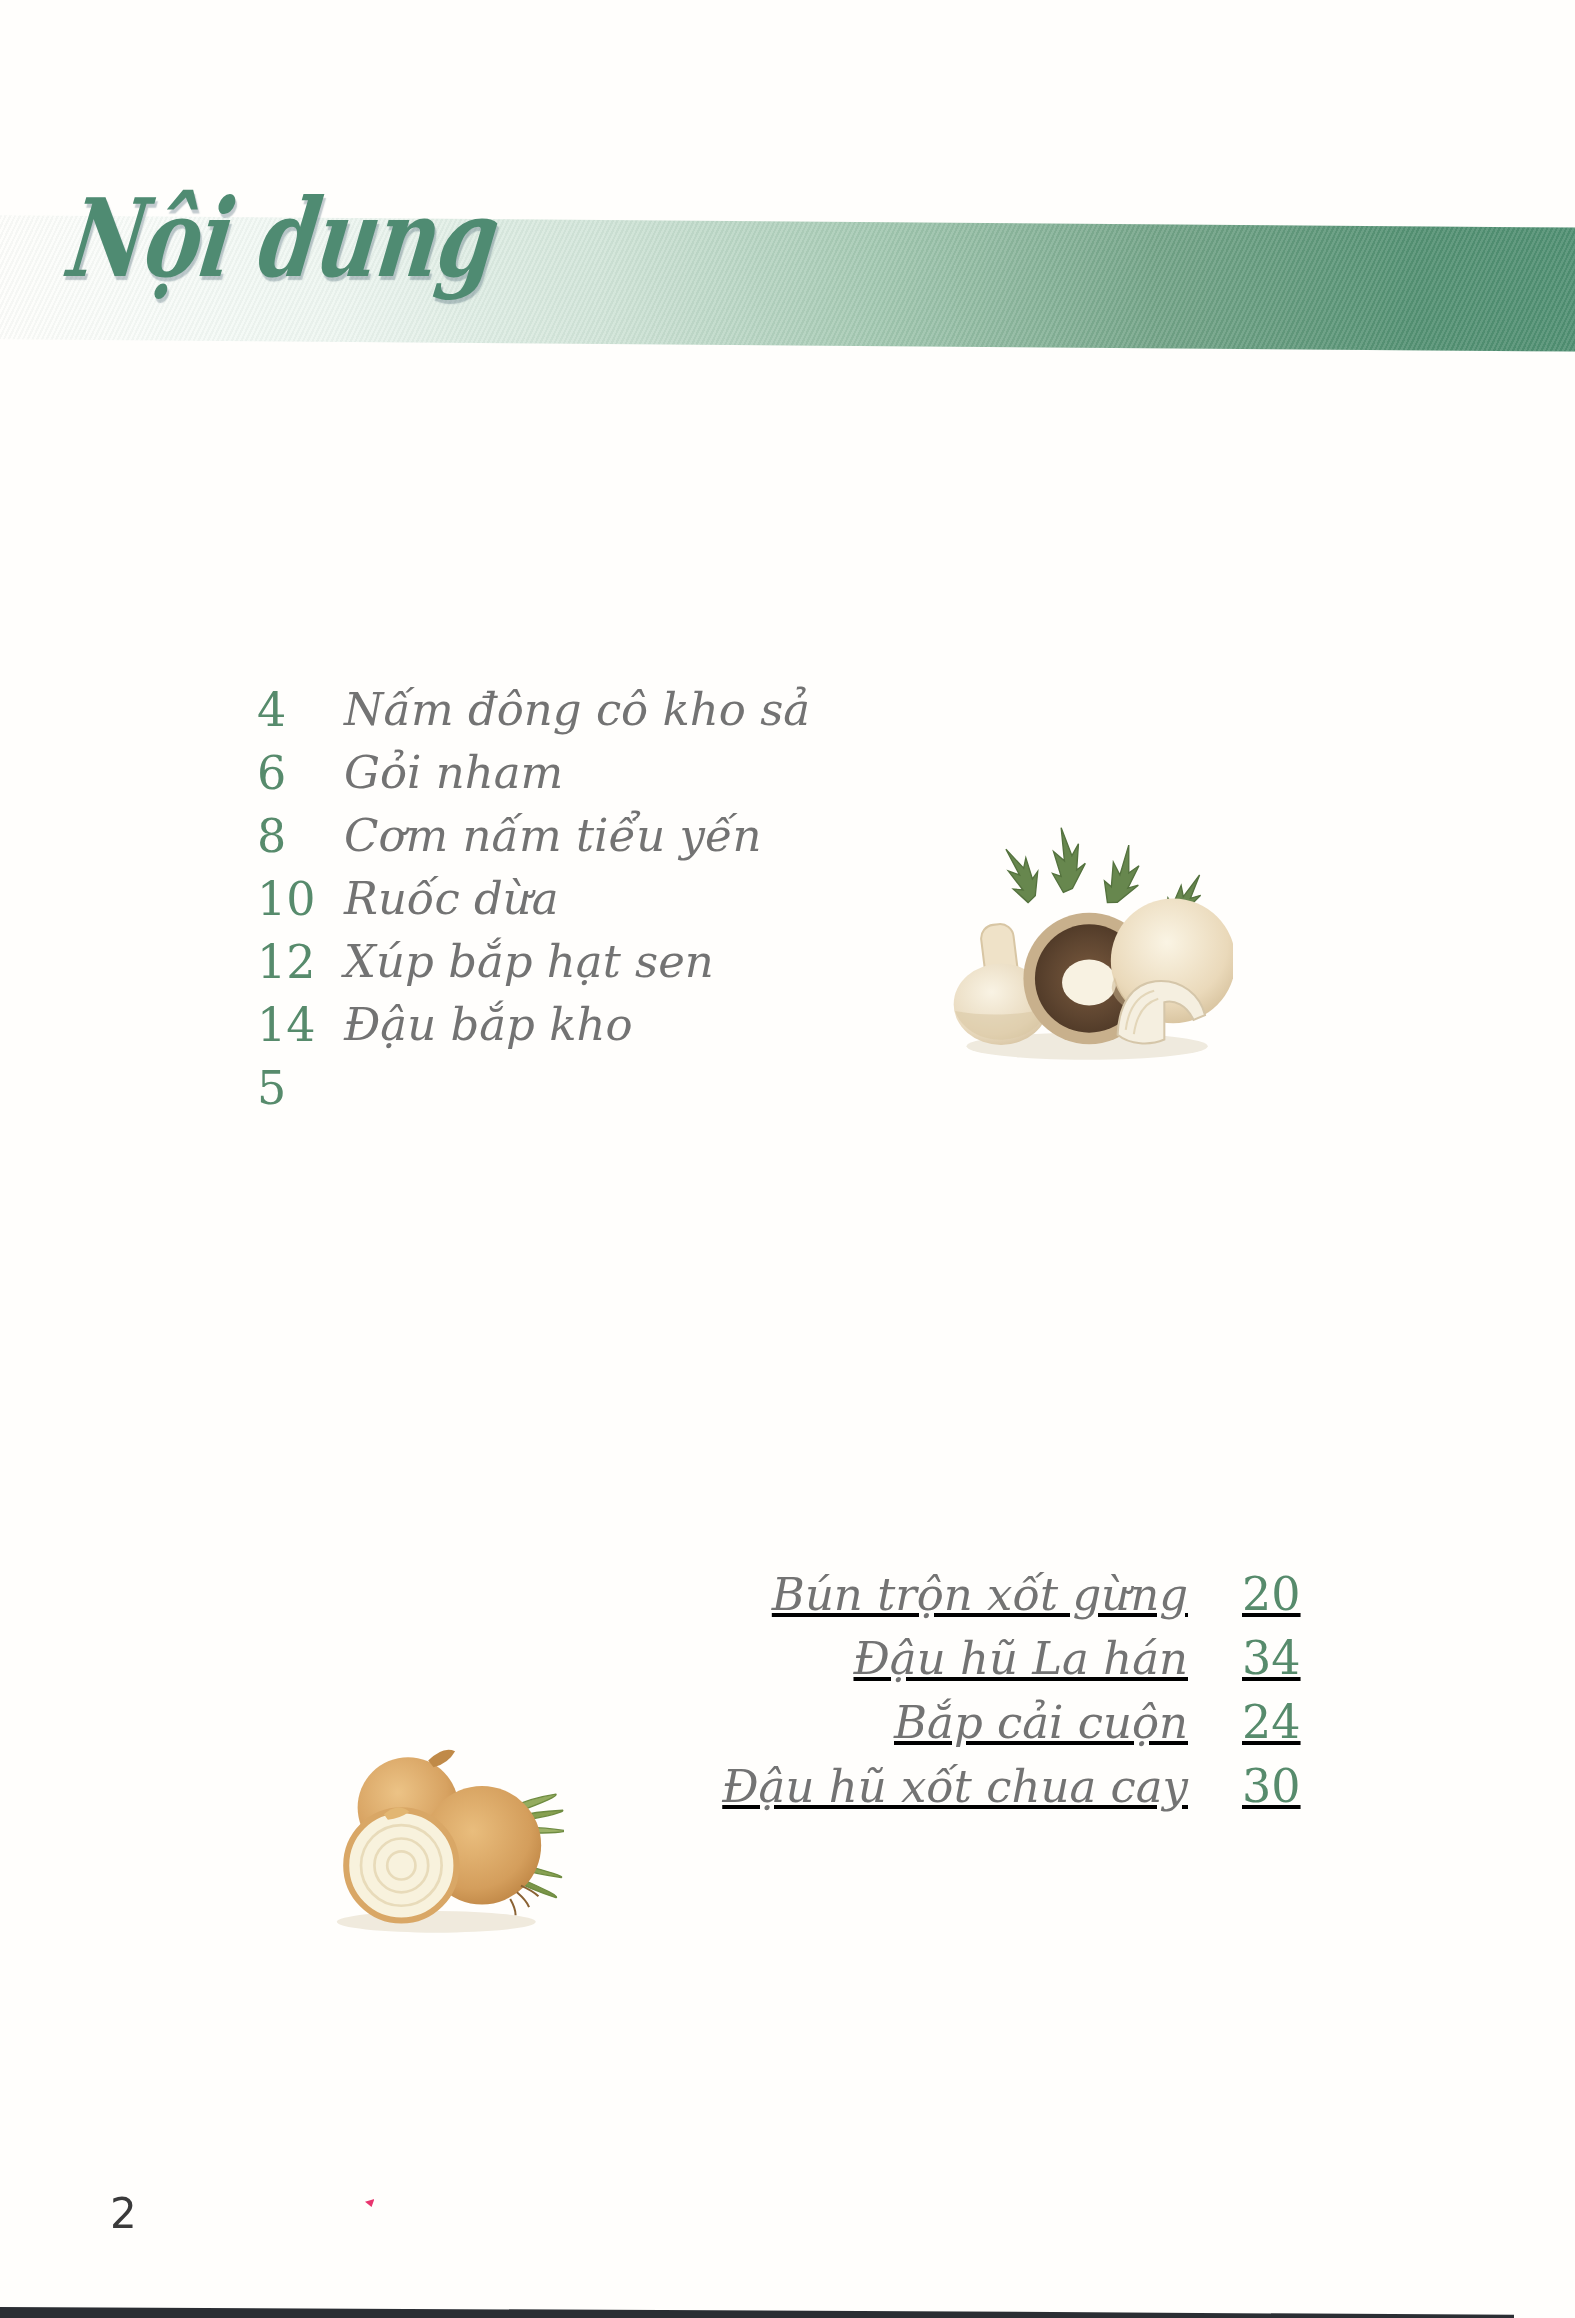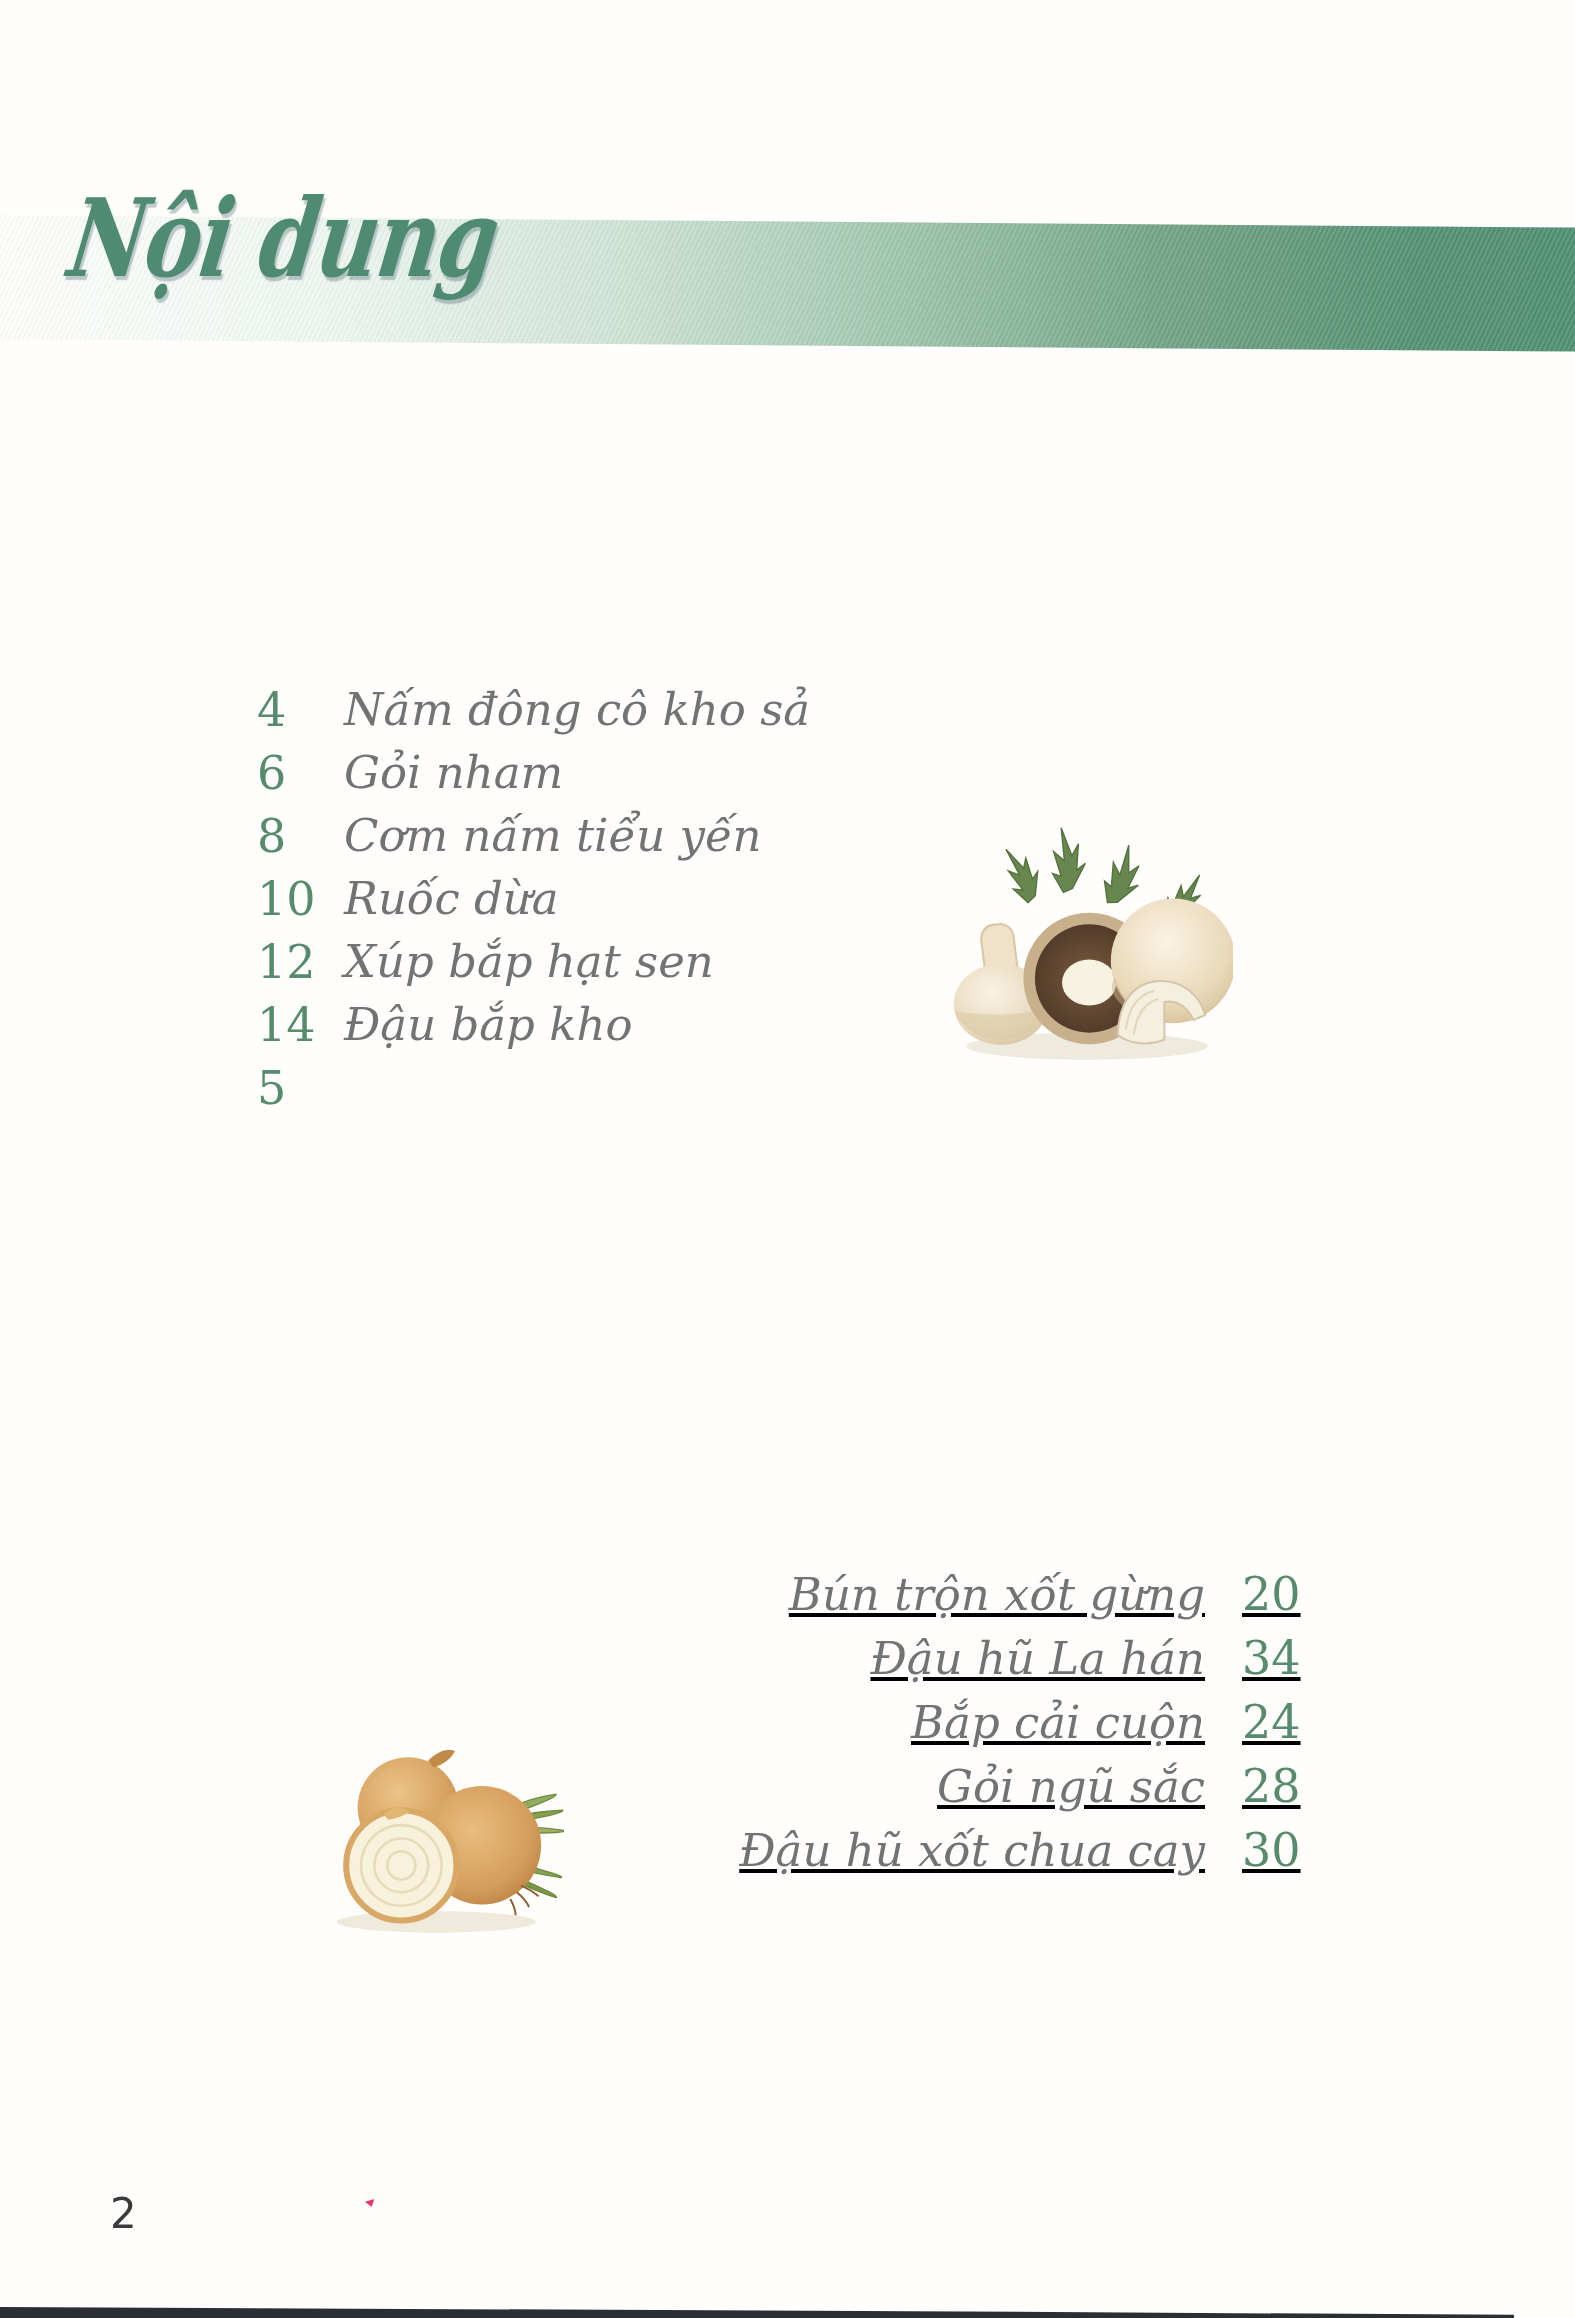--- a/index.html
+++ b/index.html
@@ -34,21 +34,21 @@
   
   .toc-left{position:absolute;left:257px;top:678px;font-size:45px;}
   .toc-left .trow{height:63px;display:flex;align-items:center;}
   .num{color:#578b6c;font-size:46px;line-height:1;}
   .toc-left .num{width:87px;}
   .ttl{font-style:italic;color:#737373;line-height:1;white-space:nowrap;}
 
   
   .toc-right{position:absolute;right:286px;top:1562px;font-size:45px;text-decoration:underline;}
   .toc-right .trow{height:64px;display:flex;align-items:center;justify-content:flex-end;}
-  .toc-right .num{margin-left:37px;width:48px;text-align:right;}
+  .toc-right .num{margin-left:54px;width:48px;text-align:right;}
 
   
   .mushrooms{position:absolute;left:948px;top:801px;}
   .onions{position:absolute;left:322px;top:1728px;}
 
   
   .folio{
     position:absolute;left:110px;top:2189px;
     font-family:"DejaVu Sans", sans-serif;
     font-size:42px;color:#3a3a3a;
@@ -162,24 +162,20 @@
       <span class="ttl">Bún trộn xốt gừng</span>
       <span class="num">20</span>
     </div>
     <div class="trow">
       <span class="ttl">Đậu hũ La hán</span>
       <span class="num">34</span>
     </div>
     <div class="trow">
       <span class="ttl">Bắp cải cuộn</span>
       <span class="num">24</span>
-    </div>
-    <div class="trow">
-      <span class="ttl">Gỏi ngũ sắc</span>
-      <span class="num">28</span>
     </div>
     <div class="trow">
       <span class="ttl">Đậu hũ xốt chua cay</span>
       <span class="num">30</span>
     </div>
   </div>
 
   <svg class="onions" width="242" height="217" viewBox="0 0 360 310">
     <defs>
       <radialGradient id="gA" cx="40%" cy="35%" r="75%">

